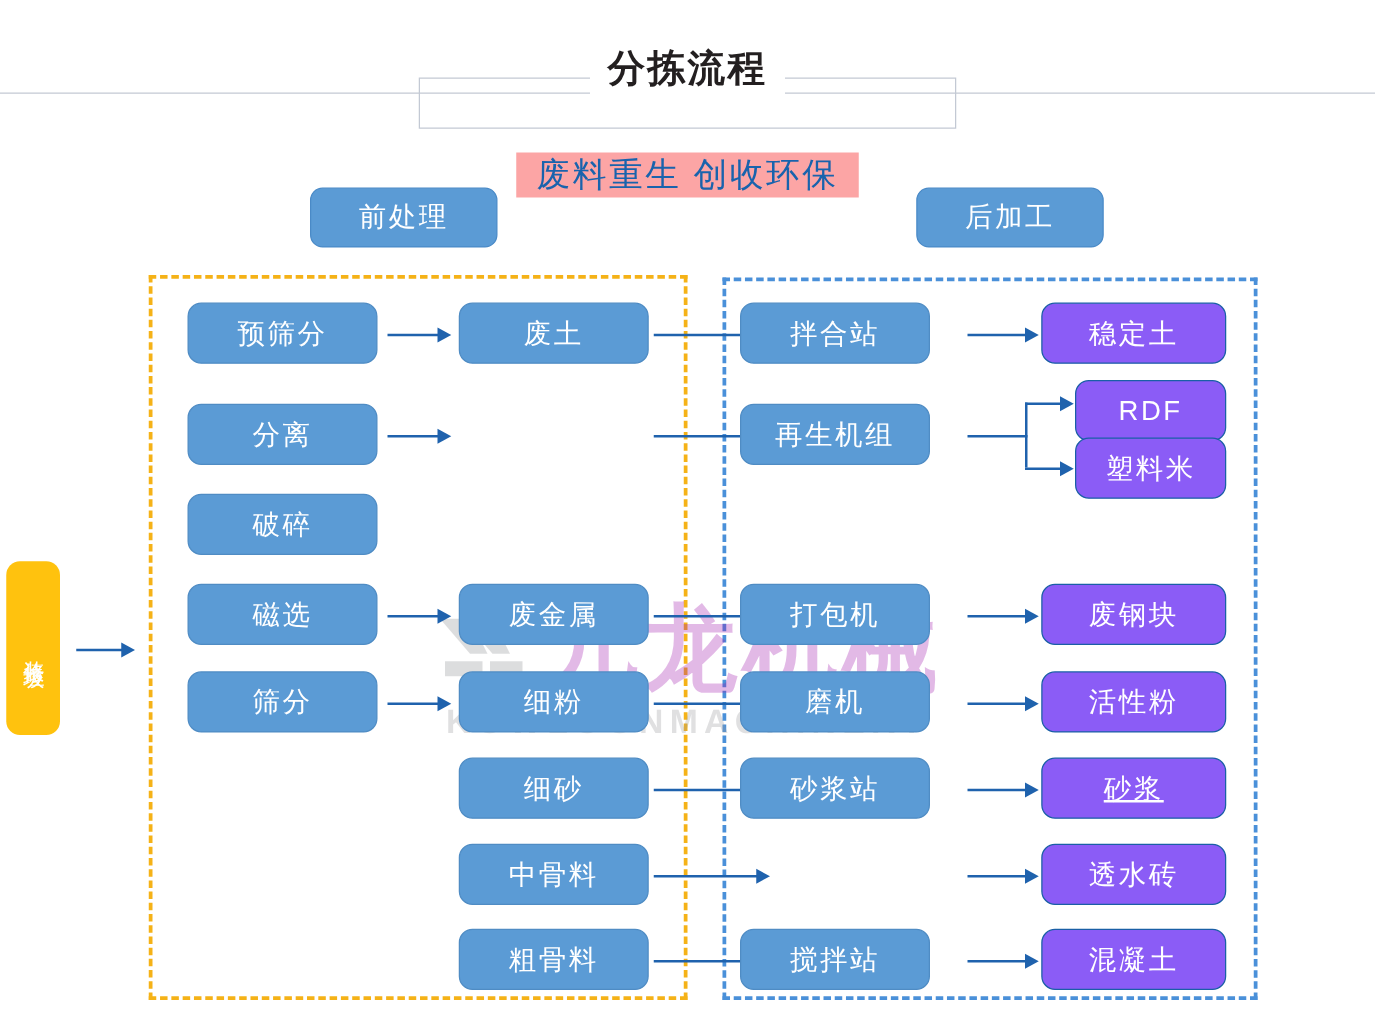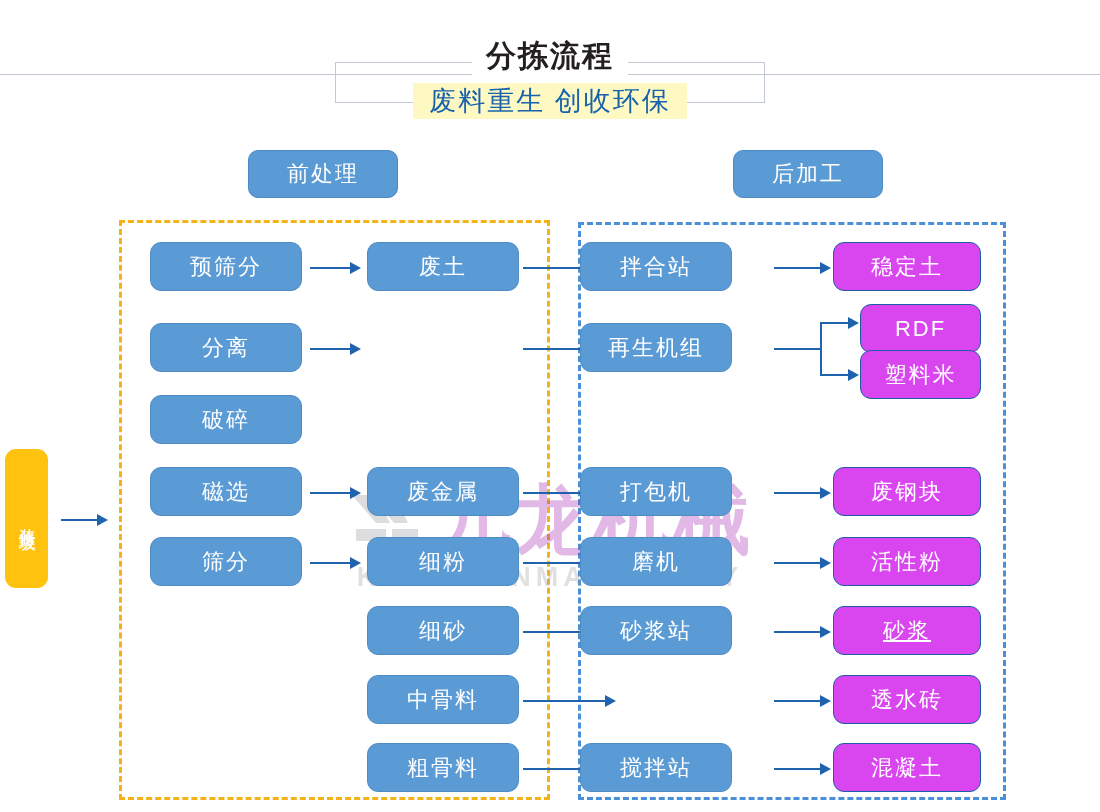--- a/index.html
+++ b/index.html
@@ -28,21 +28,21 @@
   }
   .title-main span {
     background: #ffffff; padding: 0 14px; display: inline-block; line-height: 40px;
   }
   .title-sub {
     position: absolute; left: 0; top: 83px; width: 1100px;
     text-align: center; font-size: 27px; color: #1963ad;
     letter-spacing: 2px; z-index: 5;
   }
   .title-sub span {
-    background: #fef9c3; padding: 0 16px; display: inline-block; line-height: 36px;
+    background: #fca5a5; padding: 0 16px; display: inline-block; line-height: 36px; margin-top: 39px;
   }
 
   
   .section-pill {
     position: absolute; height: 48px;
     background: #5b9bd5; border: 1px solid #4a8ac7; border-radius: 10px;
     color: #ffffff; font-size: 22px; letter-spacing: 2px;
     display: flex; align-items: center; justify-content: center;
   }
   #pill-pre  { left: 248px; top: 150px; width: 150px; }
@@ -68,24 +68,24 @@
   .input-box .v { writing-mode: vertical-rl; text-orientation: upright; letter-spacing: 2px; }
 
   
   .node {
     position: absolute; height: 49px; border-radius: 11px;
     display: flex; align-items: center; justify-content: center;
     color: #ffffff; font-size: 22px; letter-spacing: 2px;
     white-space: nowrap;
   }
   .node.light { background: #5b9bd5; border: 1px solid #4f8cc4; }
-  .node.dark  { background: #d946ef; border: 1px solid #1a5fa6; }
+  .node.dark  { background: #8b5cf6; border: 1px solid #1a5fa6; }
   .node.col-a { left: 150px; width: 152px; }
   .node.col-b { left: 367px; width: 152px; }
-  .node.col-c { left: 580px; width: 152px; }
+  .node.col-c { left: 592px; width: 152px; }
   .node.col-d { left: 833px; width: 148px; }
   .node.col-d2{ left: 860px; width: 121px; }
 
   
   .conn { position: absolute; }
   .conn .line { position: absolute; background: #1f62ad; height: 2px; top: 0; left: 0; }
   .conn .vline { position: absolute; background: #1f62ad; width: 2px; left: 0; }
   .conn .head {
     position: absolute; width: 0; height: 0; top: -5px;
     border-top: 6px solid transparent; border-bottom: 6px solid transparent;

